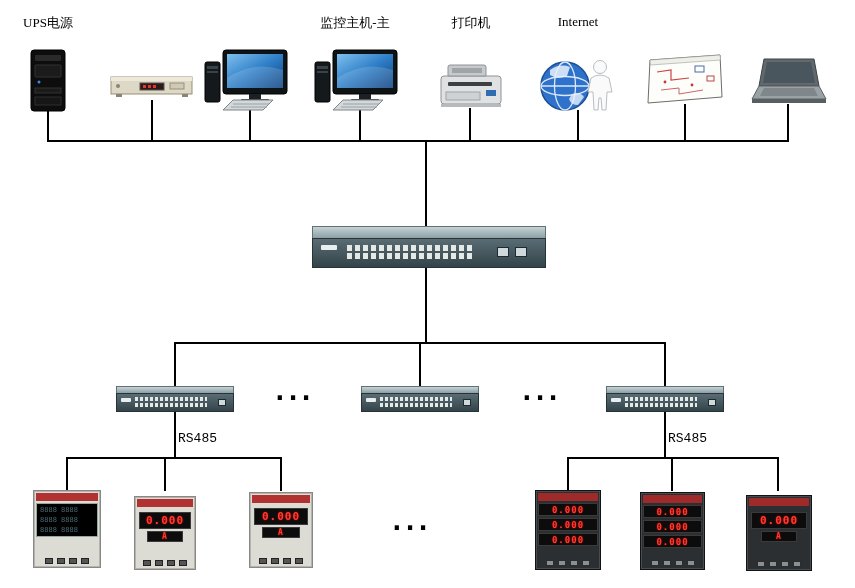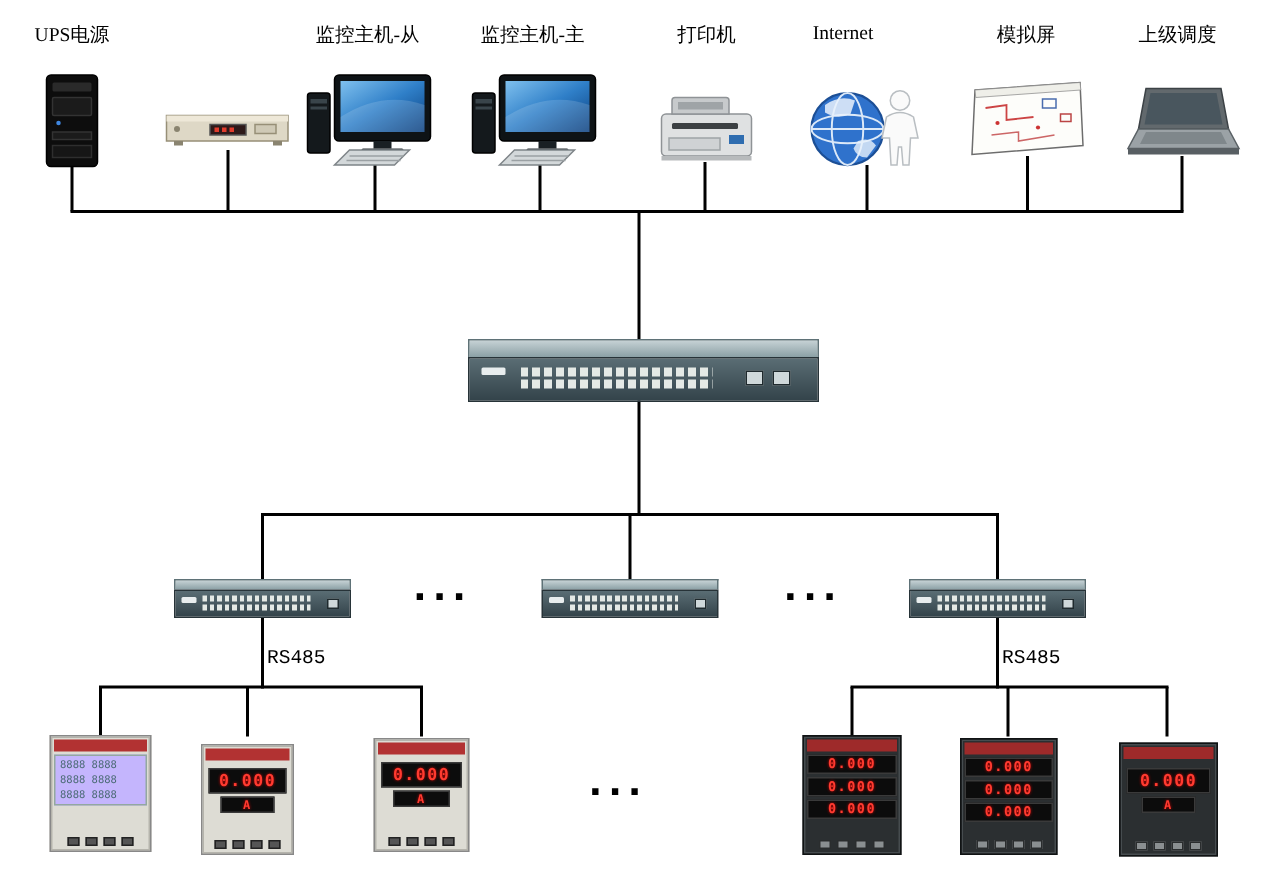--- a/index.html
+++ b/index.html
@@ -25,44 +25,41 @@
   .sw-logo { position:absolute; background:#e8edee; border-radius:1px; }
 
   .ellipsis { position:absolute; font:700 24px "DejaVu Sans",sans-serif; letter-spacing:4px; text-align:center; color:#000; }
 
   
   .meter { position:absolute; border:1px solid #777; padding:2px; }
   .meter.light { background:#dddcd4; border-color:#888; box-shadow:0 0 0 1px #b5b4ac inset; }
   .meter.dark { background:#2b2f31; border-color:#101314; box-shadow:0 0 0 1px #464c4f inset; }
   .m-brand { height:8px; background:#b23232; margin-bottom:2px; }
   .meter.dark .m-brand { background:#9e2a2a; }
-  .m-lcd { background:#c4b5fd; border:1px solid #93a8a0; padding:2px 3px; display:flex; flex-direction:column; gap:2px; }
+  .m-lcd { background:#000000; border:1px solid #93a8a0; padding:2px 3px; display:flex; flex-direction:column; gap:2px; }
   .lcd-row { font:7px "DejaVu Sans Mono",monospace; line-height:8px; color:#4a6a74; white-space:nowrap; overflow:hidden; }
   .m-led { background:#0c0c0c; border:1px solid #3a3a3a; display:flex; align-items:center; justify-content:center; }
   .led-txt { color:#ff3b30; font:700 11px "DejaVu Sans Mono",monospace; letter-spacing:1px; text-shadow:0 0 2px rgba(255,0,0,.8); }
   .led-sm { font-size:8px; }
   .m-rows { display:flex; flex-direction:column; gap:2px; margin-top:1px; }
   .m-row { background:#0c0c0c; border:1px solid #3a3a3a; height:13px; display:flex; align-items:center; justify-content:center; }
   .m-row .led-txt { font-size:9px; }
   .m-btns { position:absolute; left:0; right:0; bottom:3px; display:flex; justify-content:center; gap:4px; }
   .m-btns i { width:8px; height:6px; background:#555; border:1px solid #222; display:block; }
   .meter.dark .m-btns i { background:#8a8f91; border-color:#2a2d2e; }
 </style>
 </head>
 <body>
 
 <div id="canvas">
 
   <div class="lbl" style="left:-12px;top:14px">UPS电源</div>
-  <div class="lbl" style="left:185px;top:14px">监控主机-从</div>
   <div class="lbl" style="left:411px;top:14px">打印机</div>
   <div class="lbl" style="left:295px;top:14px">监控主机-主</div>
-  <div class="lbl" style="left:502px;top:14px">Internet</div>
-  <div class="lbl" style="left:624px;top:14px">模拟屏</div>
-  <div class="lbl" style="left:725px;top:14px">上级调度</div>
+  <div class="lbl" style="left:518px;top:14px">Internet</div>
 
   <div class="line v" style="left:47px;top:104px;height:37px"></div>
   <div class="line v" style="left:151px;top:100px;height:41px"></div>
   <div class="line v" style="left:249px;top:108px;height:33px"></div>
   <div class="line v" style="left:359px;top:108px;height:33px"></div>
   <div class="line v" style="left:469px;top:108px;height:33px"></div>
   <div class="line v" style="left:577px;top:110px;height:31px"></div>
   <div class="line v" style="left:684px;top:104px;height:37px"></div>
   <div class="line v" style="left:787px;top:104px;height:37px"></div>
 

